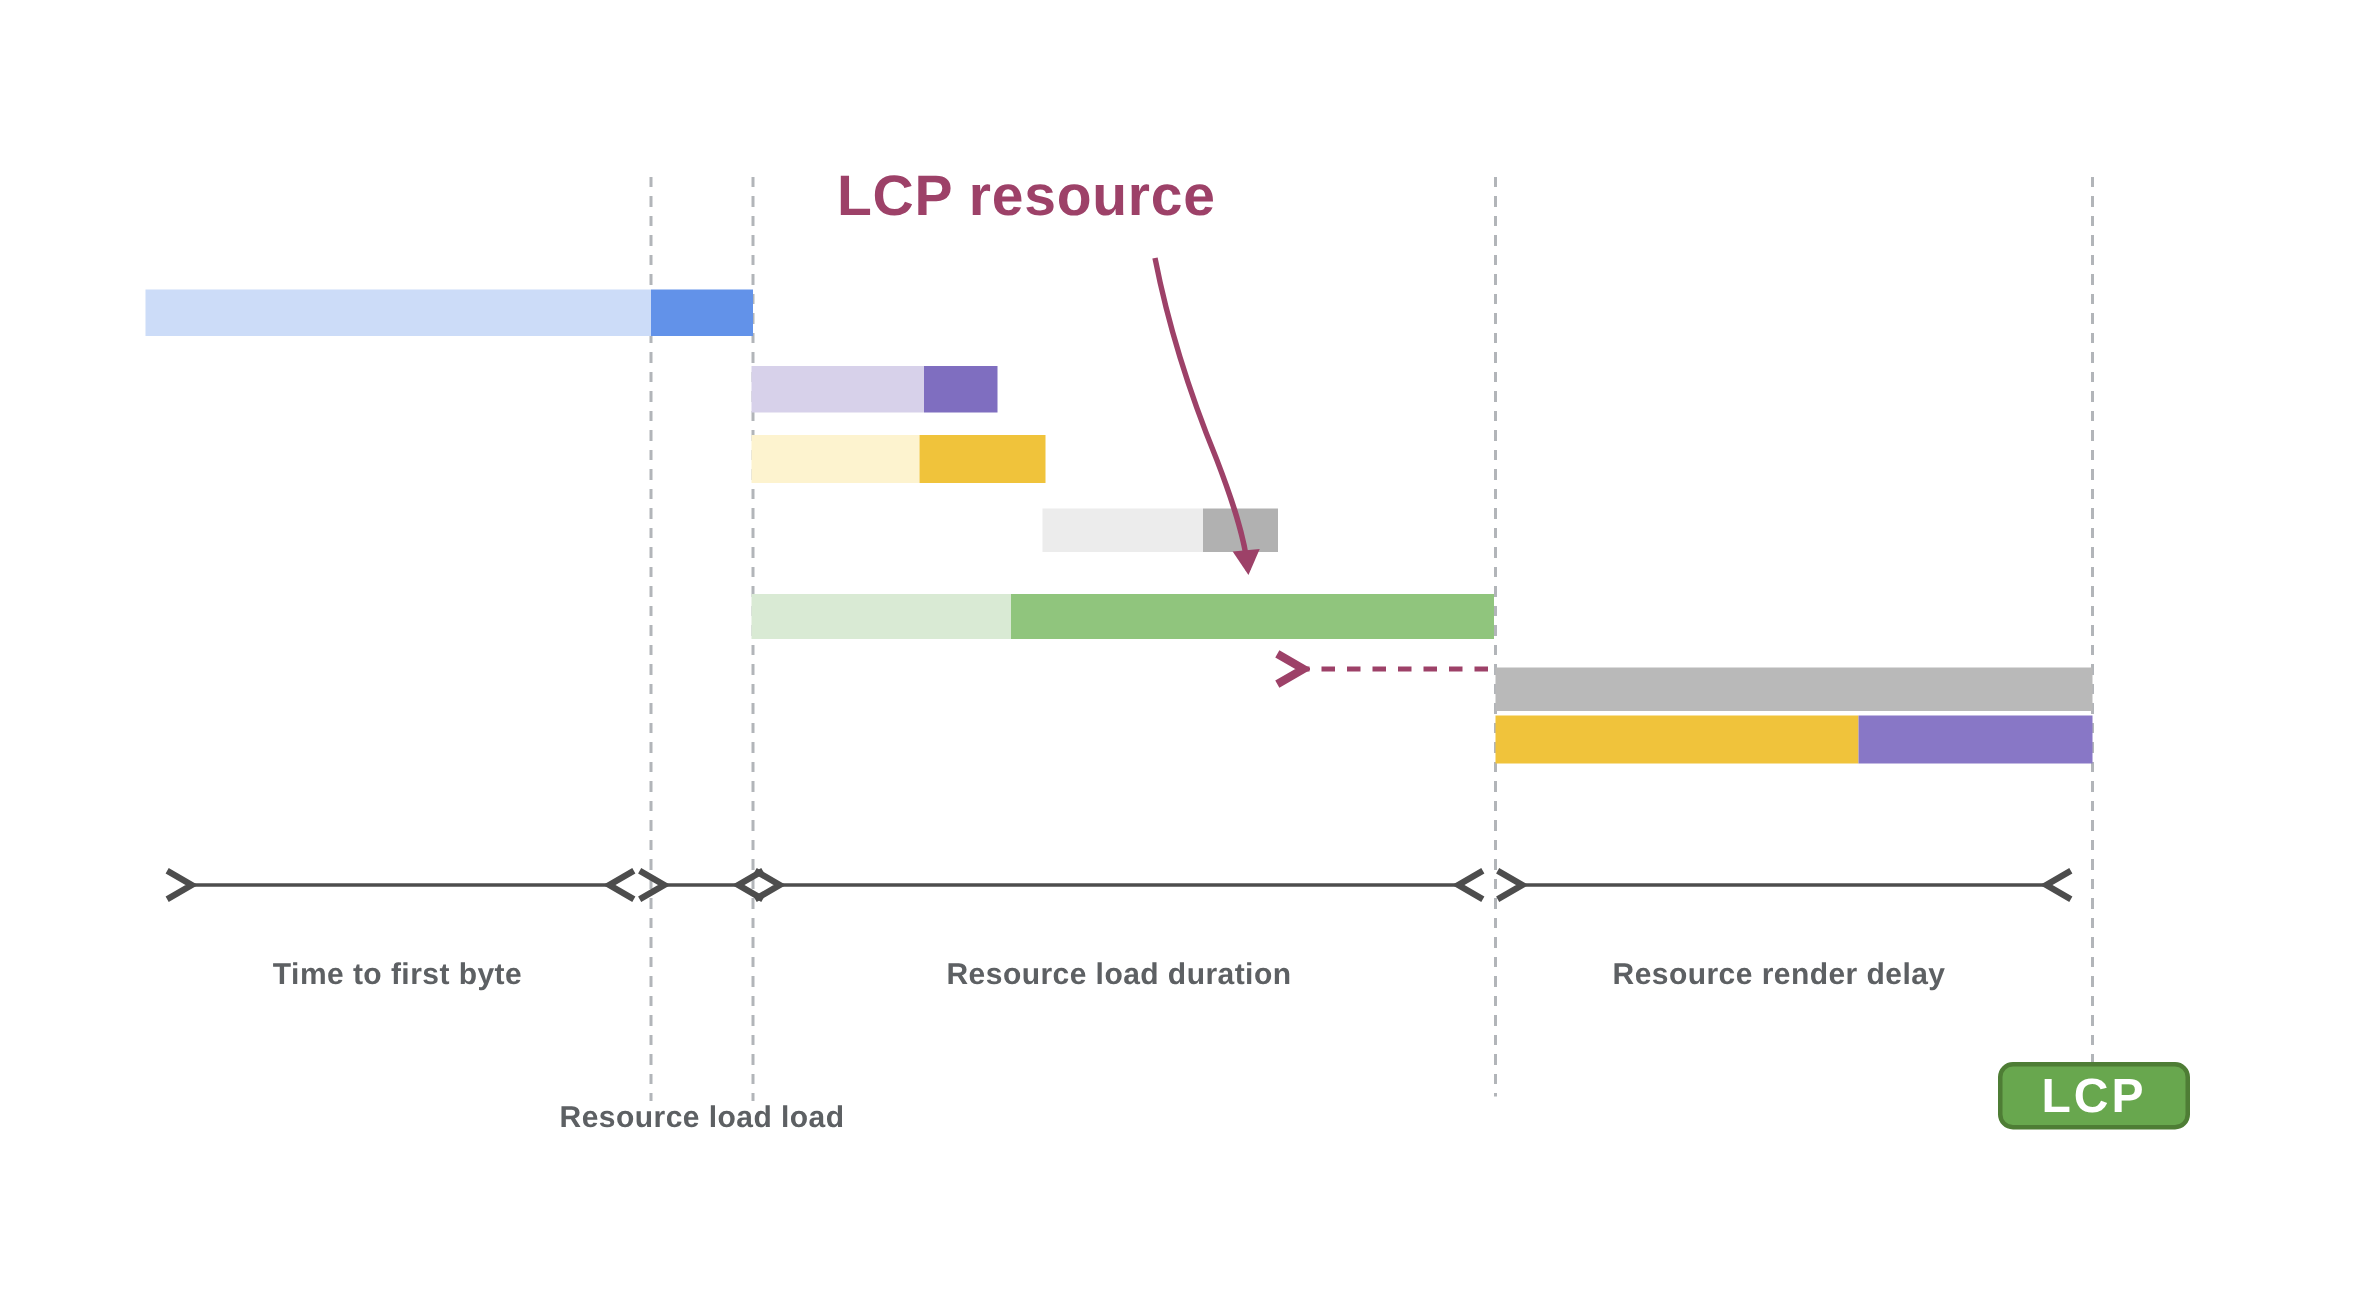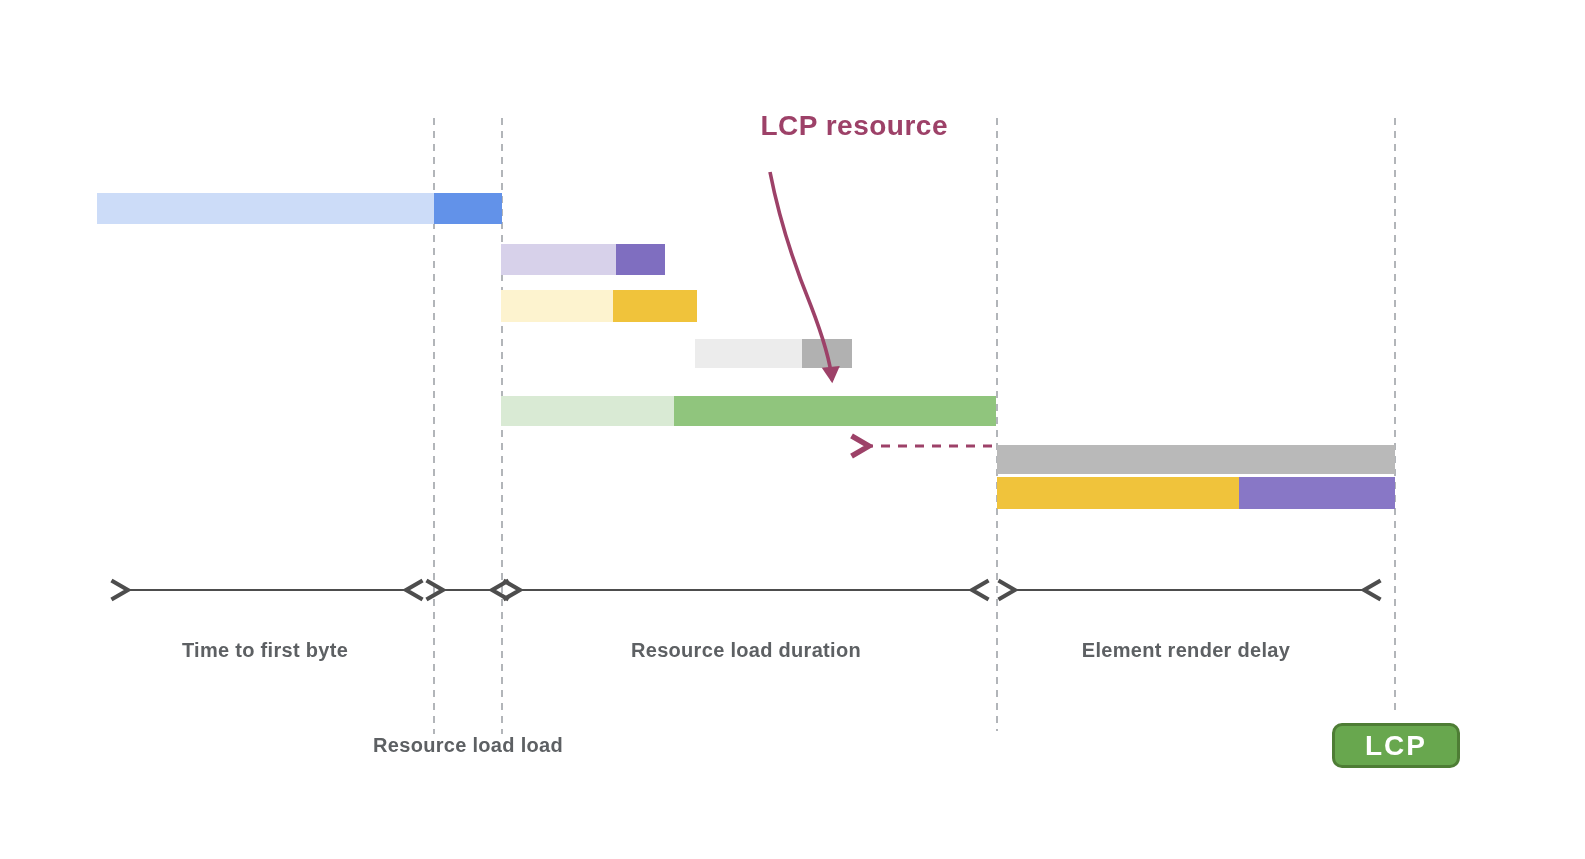--- a/index.html
+++ b/index.html
@@ -17,22 +17,22 @@
   .bar{
     position:absolute;display:flex;z-index:2;
   }
   .bar .seg{height:100%;}
   .annotation{
     position:absolute;z-index:3;
     color:var(--maroon);
     font-weight:bold;
   }
   #lcp-resource-label{
-    left:528px;top:110px;width:420px;
-    text-align:right;font-size:28px;letter-spacing:.5px;
+    left:558px;top:110px;width:420px;
+    text-align:left;font-size:38px;letter-spacing:.5px;
   }
   #optimization-label{
     left:600px;top:477px;width:378px;
     text-align:right;font-size:37px;line-height:47px;letter-spacing:.5px;
   }
   .phase-label{
     position:absolute;z-index:3;
     color:var(--label-gray);
     font-weight:bold;font-size:20px;
     text-align:center;letter-spacing:.3px;
@@ -44,21 +44,21 @@
   #arrow-layer{
     position:absolute;left:0;top:0;z-index:4;pointer-events:none;
   }
   #lcp-badge{
     position:absolute;left:1332px;top:708px;width:128px;height:45px;z-index:5;
     background:var(--badge-green);
     border:3px solid var(--badge-border);
     border-radius:10px;
     display:flex;align-items:center;justify-content:center;
     box-sizing:border-box;
-    color:var(--badge-text);font-size:28px;font-weight:bold;letter-spacing:2px;margin-top:15px;
+    color:var(--badge-text);font-size:32px;font-weight:bold;letter-spacing:2px;
   }
 </style>
 </head>
 <body>
 
 <div id="stage">
 
   <div class="guide" style="left:433px;top:118px;height:616px"></div>
   <div class="guide" style="left:501px;top:118px;height:616px"></div>
   <div class="guide" style="left:996px;top:118px;height:613px"></div>
@@ -93,21 +93,21 @@
         <div class="seg" style="width: 156px; background: var(--paint-purple);"></div>
       </div>
     </div>
 
   <div class="annotation" id="lcp-resource-label">LCP resource</div>
   <div class="annotation" id="optimization-label">
   </div>
 
   <div class="phase-label" id="ttfb-label">Time to first byte</div>
   <div class="phase-label" id="duration-label">Resource load duration</div>
-  <div class="phase-label" id="render-label">Element render delay</div>
+  <div class="phase-label" id="render-label">Resource render delay</div>
   <div class="phase-label" id="delay-label">Resource load load</div>
 
   <svg id="arrow-layer" width="1585" height="859" viewBox="0 0 1585 859">
     <defs>
       <marker id="gray-head" viewBox="0 0 14 14" refX="3" refY="7" markerWidth="11" markerHeight="11" orient="auto-start-reverse">
         <path d="M12,1.5 L2.5,7 L12,12.5" fill="none" stroke-width="2.4" style="stroke:var(--arrow-gray)"></path>
       </marker>
       <marker id="maroon-open-head" viewBox="0 0 14 14" refX="3" refY="7" markerWidth="8" markerHeight="8" orient="auto-start-reverse">
         <path d="M12,1.5 L2.5,7 L12,12.5" fill="none" stroke-width="3" style="stroke:var(--maroon)"></path>
       </marker>

